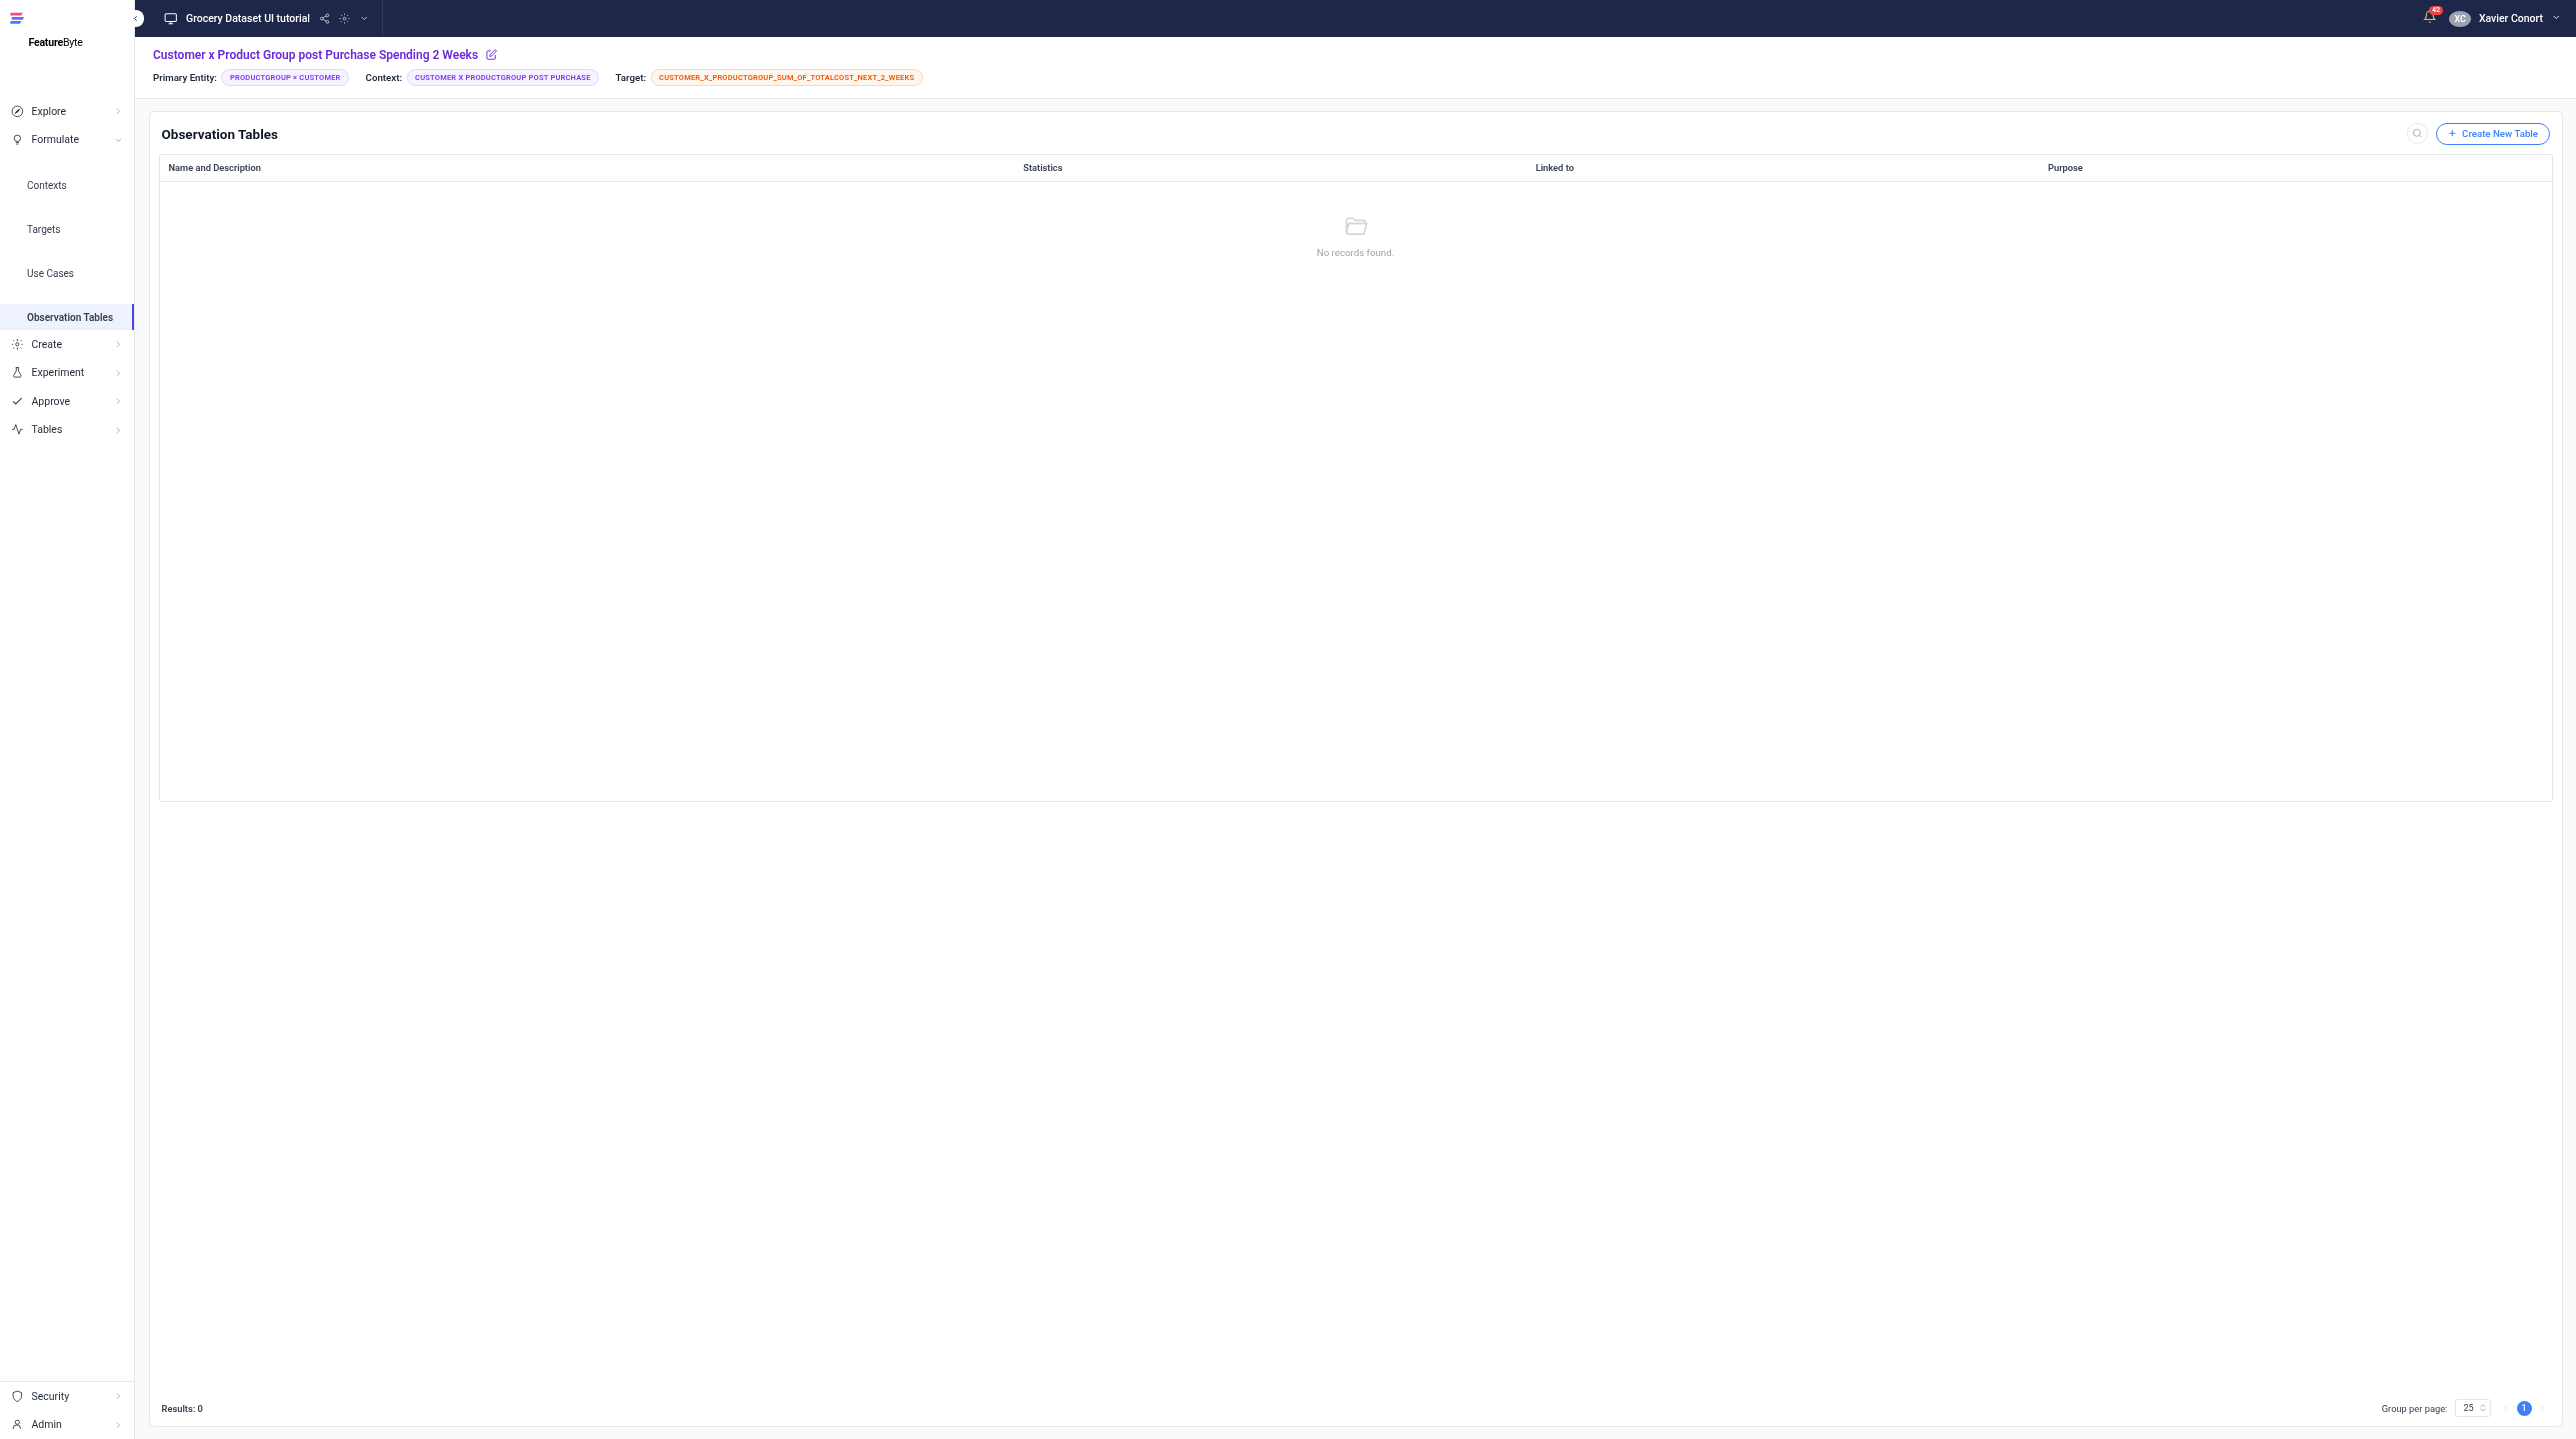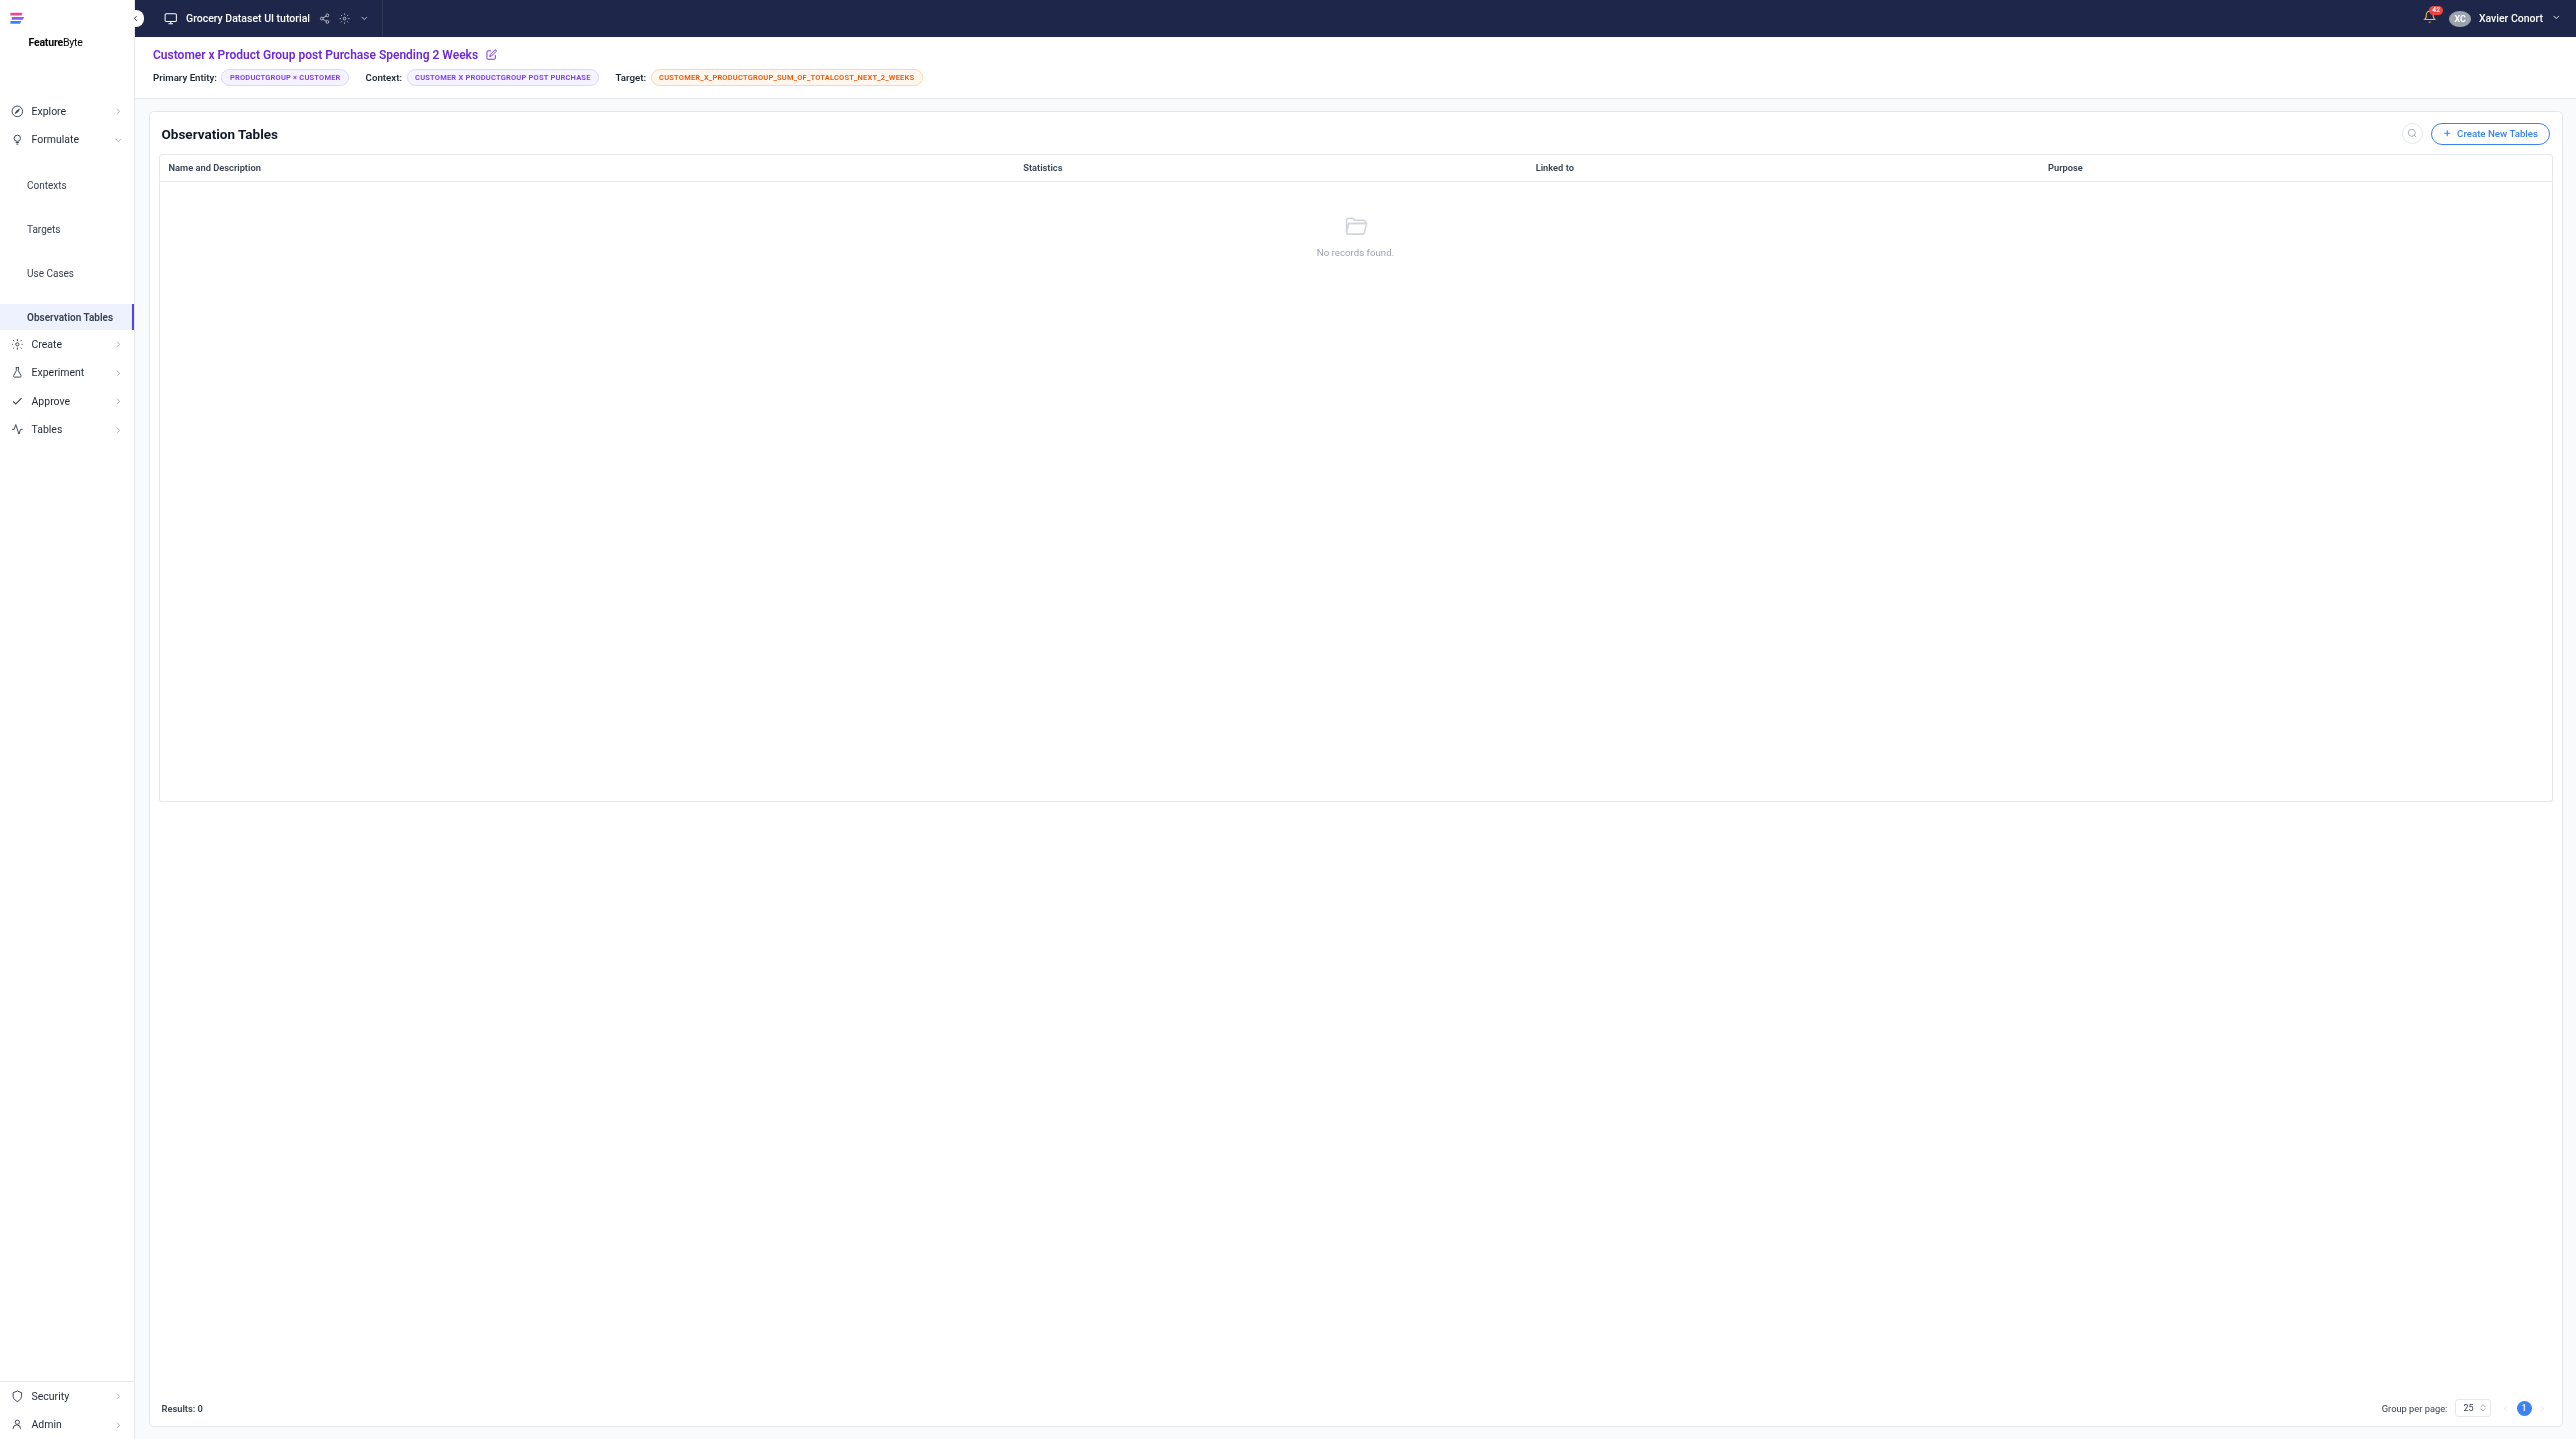--- a/index.html
+++ b/index.html
@@ -642,21 +642,21 @@
             <div class="search-btn">
               <svg width="10.5" height="10.5" viewBox="0 0 24 24" fill="none" stroke="currentColor" stroke-width="2">
                   <circle cx="11" cy="11" r="8"></circle>
                   <path d="M21 21l-4.3-4.3"></path>
                 </svg>
             </div>
             <button class="create-btn">
               <svg width="10.5" height="10.5" viewBox="0 0 24 24" fill="none" stroke="currentColor" stroke-width="2.5">
                   <path d="M12 5v14M5 12h14"></path>
                 </svg>
-              <span>Create New Tables</span>
+              <span>Create New Table</span>
             </button>
           </div>
         </div>
 
         <div class="table-header">
           <div class="th th-name">Name and Description</div>
           <div class="th th-stats">Statistics</div>
           <div class="th th-linked">Linked to</div>
           <div class="th th-purpose">Purpose</div>
         </div>

